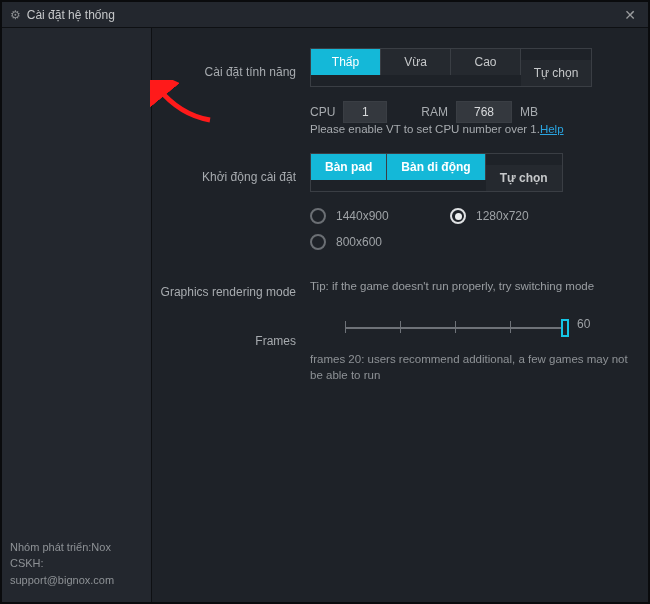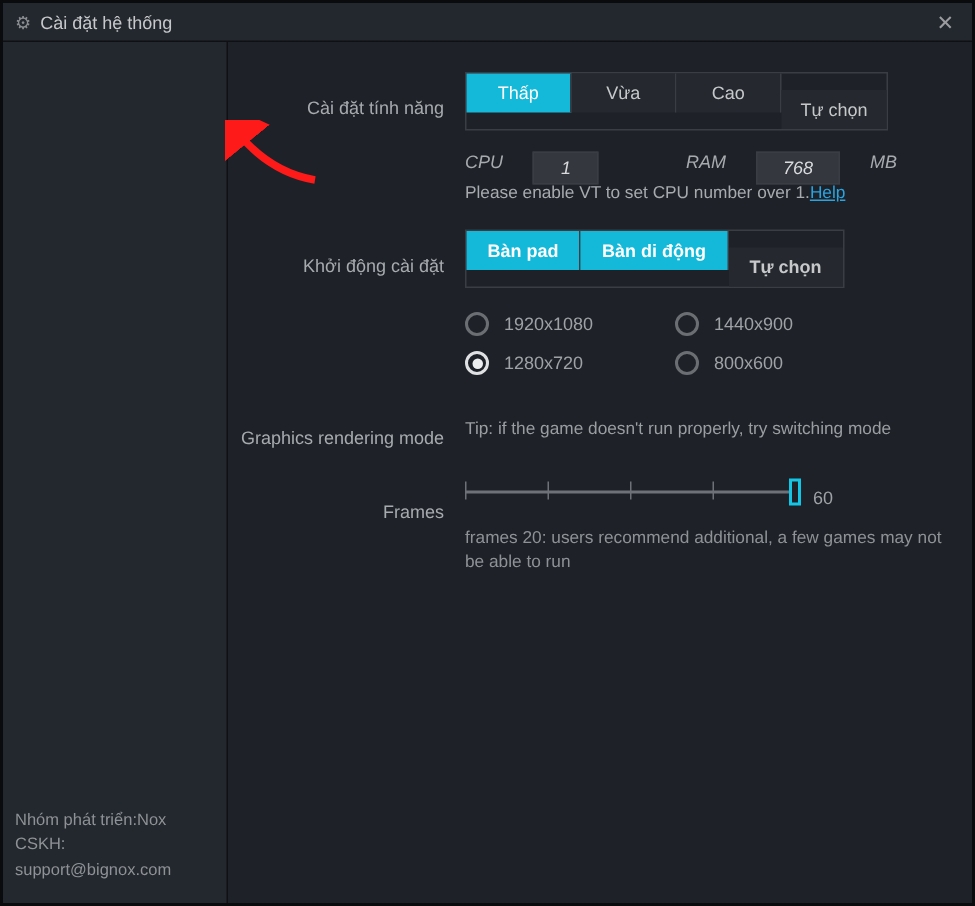--- a/index.html
+++ b/index.html
@@ -97,26 +97,25 @@
   color: #c6c8ca;
   font-size: 12px;
   cursor: pointer;
   border-right: 1px solid #3a3e44;
 }
 .seg-btn:last-child { border-right: none; margin-top: 11px; }
 .seg-btn.active { background: #14b8d8; color: #fff; }
 .seg.wide .seg-btn { width: auto; padding: 0 14px; font-weight: bold; }
 .field-line {
   display: flex;
-  align-items: flex-start;
+  align-items: center;
   margin-top: 14px;
-  gap: 20px;
+  gap: 8px;
   font-size: 12px;
   color: #a7abaf;
-  font-style: italic;
 }
 .num-box {
   background: #34383e;
   color: #d8dadc;
   width: 44px;
   height: 22px;
   display: flex;
   align-items: center;
   justify-content: center;
   border: 1px solid #3a3e44;
@@ -152,22 +151,23 @@
   border-radius: 50%;
   background: #eceeef;
 }
 .tip {
   margin-top: 12px;
   font-size: 11.5px;
   color: #9a9ea2;
 }
 .slider-wrap {
   display: flex;
-  align-items: flex-end;
+  align-items: flex-start;
   gap: 12px;
+  margin-left: 35px;
 }
 .slider {
   position: relative;
   width: 220px;
   height: 22px;
 }
 .slider .track {
   position: absolute;
   top: 50%;
   left: 0; right: 0;
@@ -284,24 +284,20 @@
         <div class="row-label">Khởi động cài đặt</div>
         <div class="row-body">
           <div class="seg wide" id="startup-seg">
               <div class="seg-btn active">Bàn pad</div>
               <div class="seg-btn active">Bàn di động</div>
               <div class="seg-btn">Tự chọn</div>
             </div>
           <div class="res-grid" id="res-grid">
               <div class="radio">
                 <span class="circle"></span>
-                <span>1920x1080</span>
-              </div>
-              <div class="radio">
-                <span class="circle"></span>
                 <span>1440x900</span>
               </div>
               <div class="radio selected">
                 <span class="circle"></span>
                 <span>1280x720</span>
               </div>
               <div class="radio">
                 <span class="circle"></span>
                 <span>800x600</span>
               </div>

